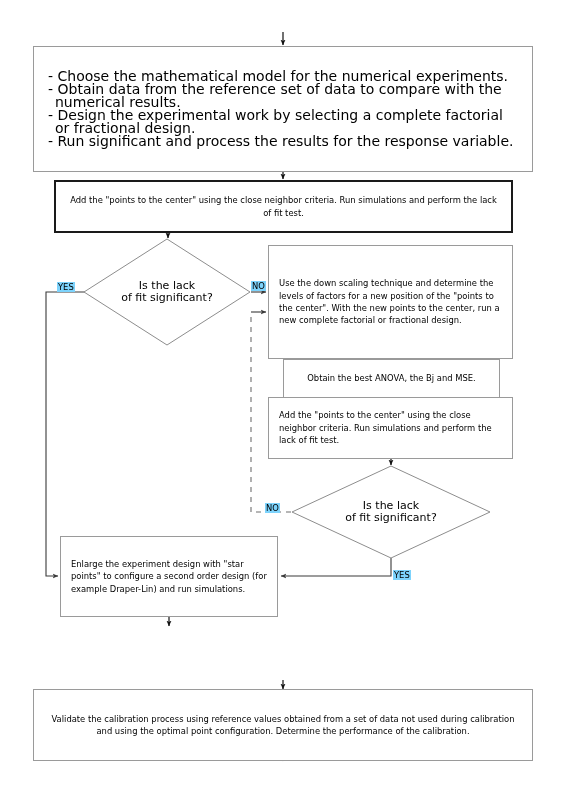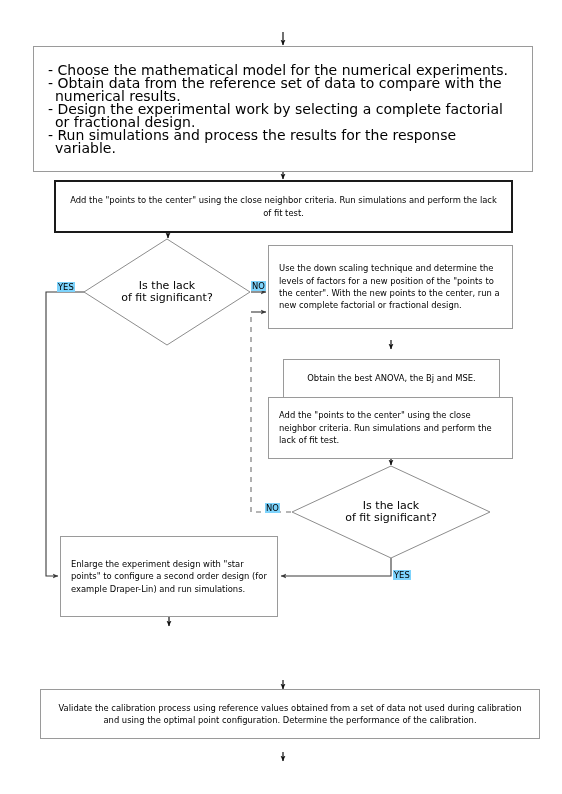--- a/index.html
+++ b/index.html
@@ -86,21 +86,21 @@
 
   <div class="node terminator" style="left:253px;top:8px;width:60px;height:24px;">
     <span>Start</span>
   </div>
 
   <div class="node box" style="left:33px;top:46px;width:500px;height:126px;">
     <div class="bullets c-left">
       <div class="li">- Choose the mathematical model for the numerical experiments.</div>
       <div class="li">- Obtain data from the reference set of data to compare with the numerical results.</div>
       <div class="li">- Design the experimental work by selecting a complete factorial or fractional design.</div>
-      <div class="li">- Run simulations and process the results for the response variable.</div>
+      <div class="li">- Run significant and process the results for the response variable.</div>
     </div>
   </div>
 
   <div class="node box bold" style="left:54px;top:180px;width:459px;height:53px;">
     <div class="txt c-center">Add the "points to the center" using the close neighbor criteria. Run simulations and perform the lack of fit test.</div>
   </div>
 
   <div class="diamond" style="left:83px;top:238px;width:168px;height:108px;">
     <svg width="168" height="108" viewBox="0 0 168 108">
       <polygon points="84,1 167,54 84,107 1,54" fill="#ffffff" stroke="#8d8d8d" stroke-width="1"></polygon>
@@ -108,21 +108,21 @@
     <div class="dlabel">
       <div>
         <div>Is the lack</div>
         <div>of fit significant?</div>
       </div>
     </div>
   </div>
   <div class="edgelabel" style="left:57px;top:282px;">YES</div>
   <div class="edgelabel" style="left:251px;top:281px;">NO</div>
 
-  <div class="node box" style="left:268px;top:245px;width:245px;height:84px;">
+  <div class="node box" style="left:268px;top:245px;width:245px;height:114px;">
     <div class="txt c-left">Use the down scaling technique and determine the levels of factors for a new position of the "points to the center". With the new points to the center, run a new complete factorial or fractional design.</div>
   </div>
 
   <div class="node box" style="left:283px;top:349px;width:217px;height:39px;margin-top:10px;">
     <div class="txt c-center">Obtain the best ANOVA, the Bj and MSE.</div>
   </div>
 
   <div class="node box" style="left:268px;top:397px;width:245px;height:62px;">
     <div class="txt c-left">Add the "points to the center" using the close neighbor criteria. Run simulations and perform the lack of fit test.</div>
   </div>
@@ -139,21 +139,21 @@
     </div>
   </div>
   <div class="edgelabel" style="left:265px;top:503px;">NO</div>
   <div class="edgelabel" style="left:393px;top:570px;">YES</div>
 
   <div class="node box" style="left:60px;top:536px;width:218px;height:81px;">
     <div class="txt c-left">Enlarge the experiment design with "star points" to configure a second order design (for example Draper-Lin) and run simulations.</div>
   </div>
 
 
-  <div class="node box" style="left:40px;top:689px;width:500px;height:50px;">
+  <div class="node box" style="left:33px;top:689px;width:500px;height:72px;">
     <div class="txt c-center">Validate the calibration process using reference values obtained from a set of data not used during calibration and using the optimal point configuration. Determine the performance of the calibration.</div>
   </div>
 
   <div class="node terminator" style="left:241px;top:761px;width:60px;height:24px;">
     <span>End</span>
   </div>
 
 </div>
 
 </body></html>

